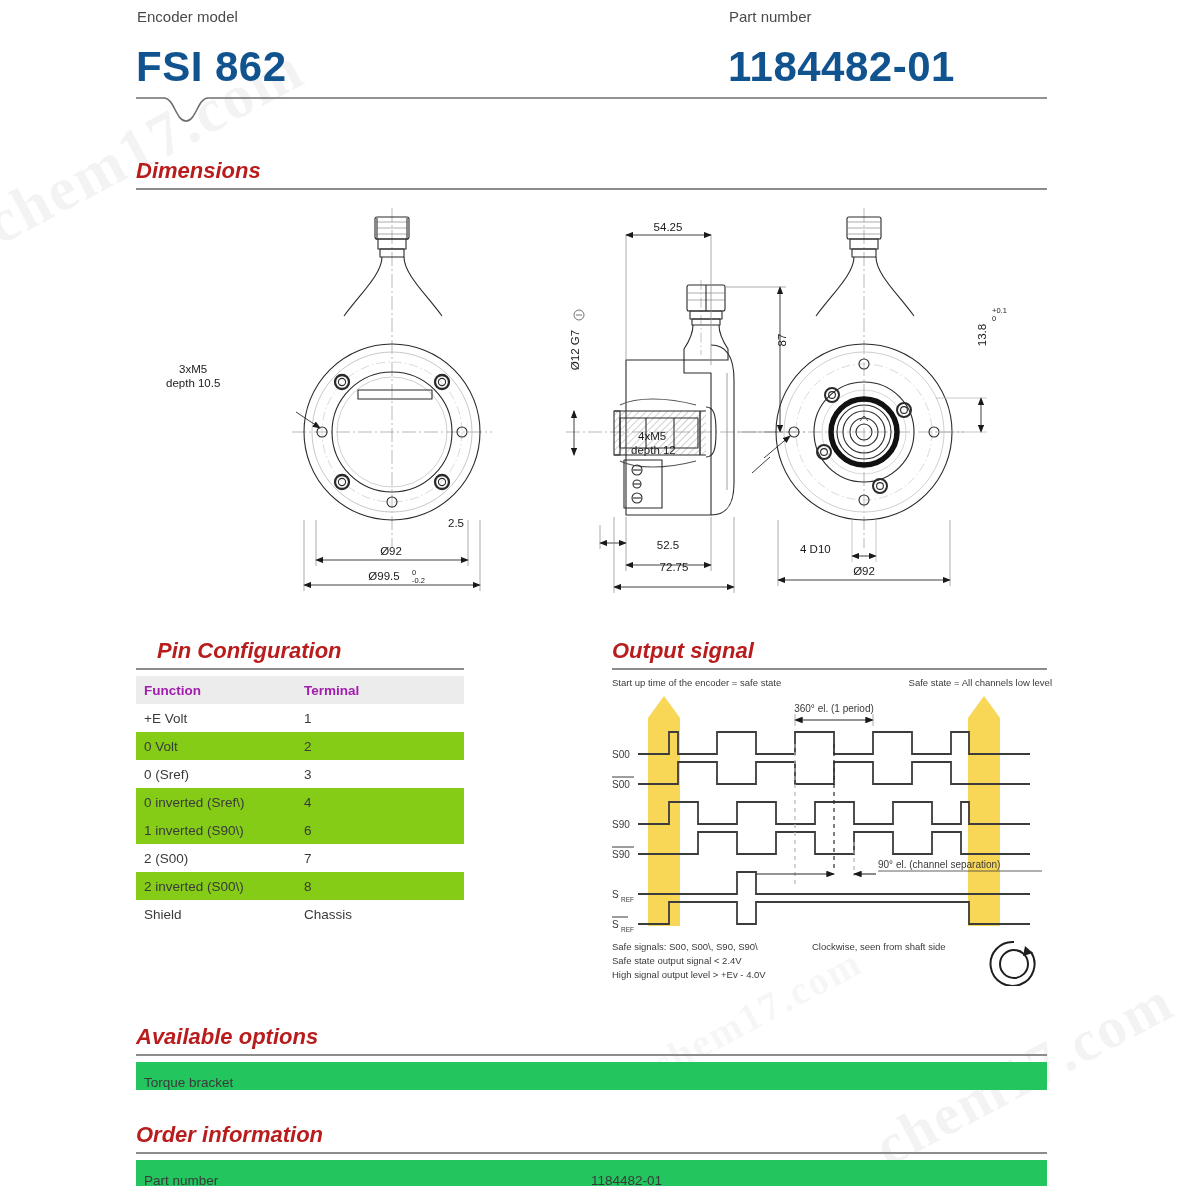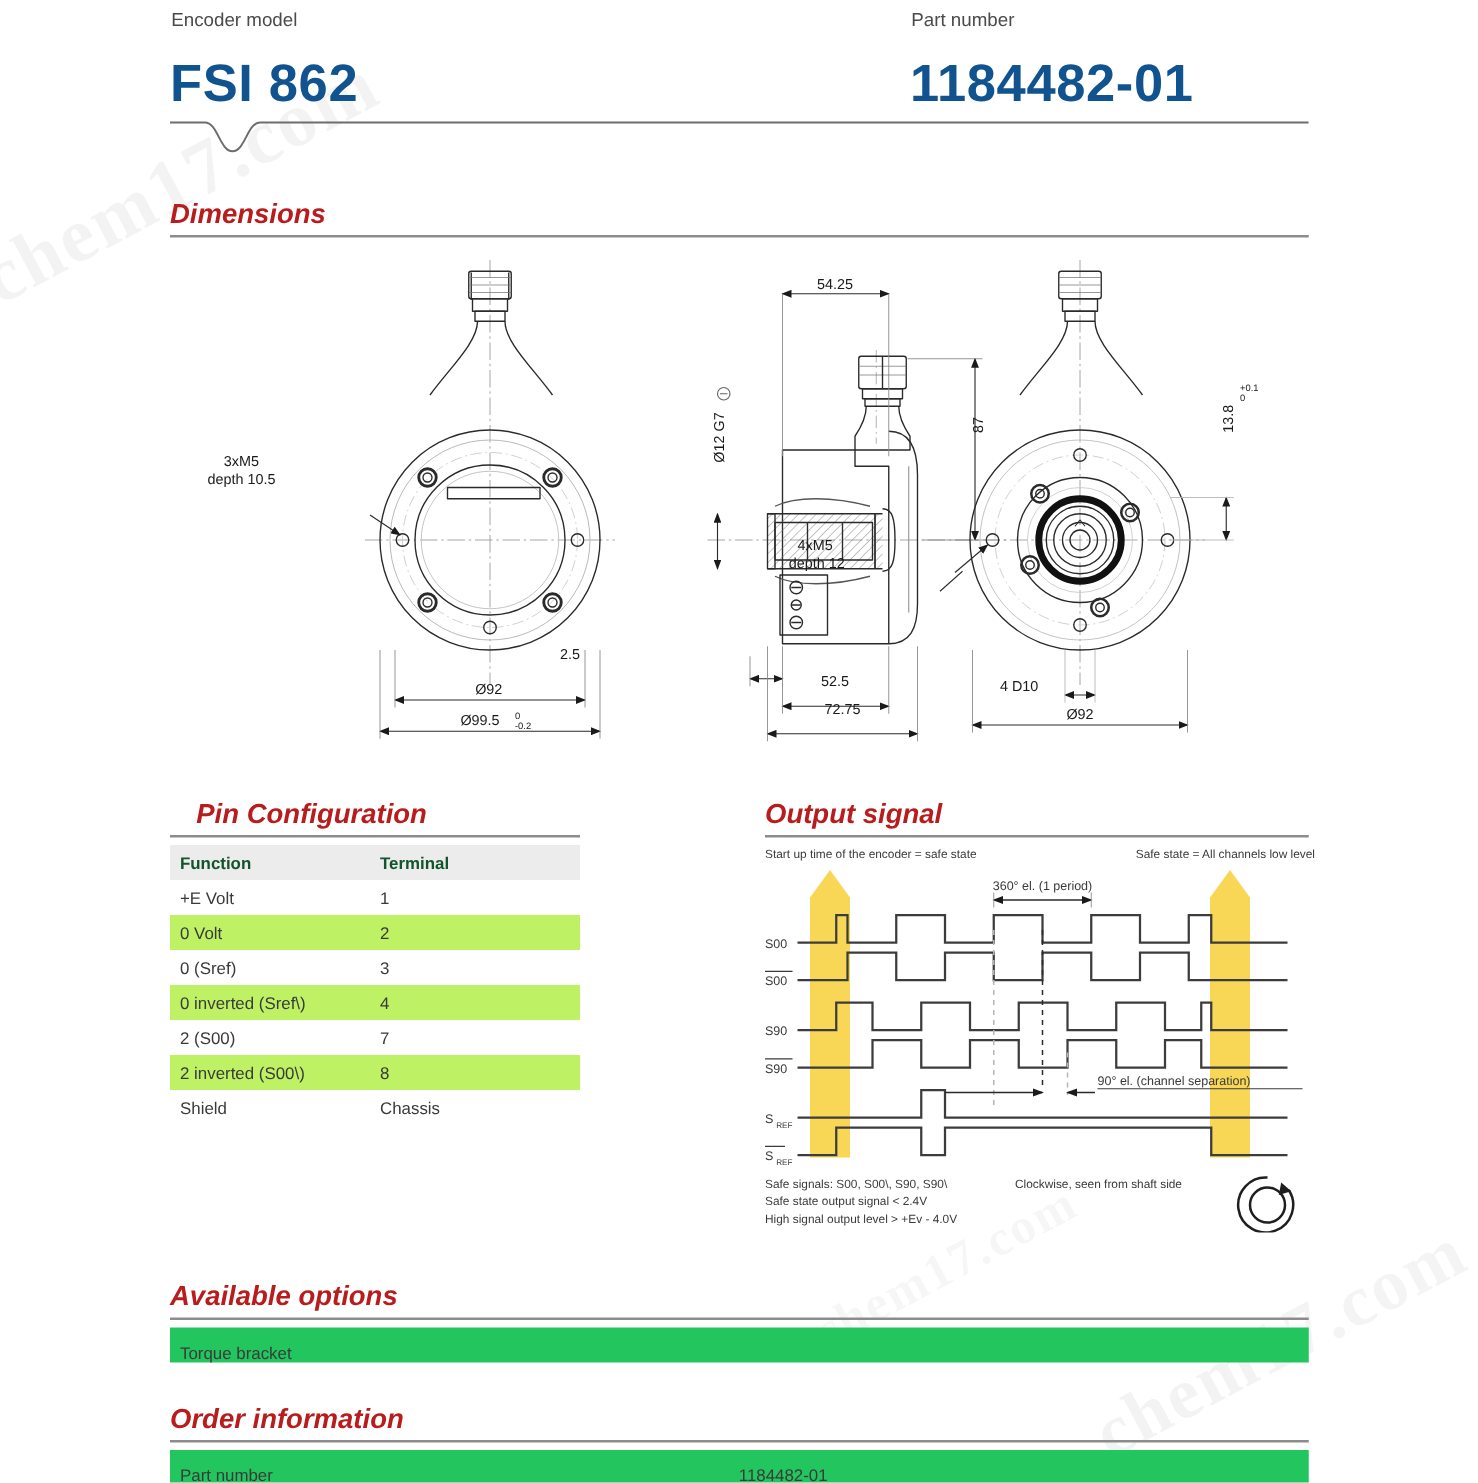--- a/index.html
+++ b/index.html
@@ -35,22 +35,22 @@
   .hdr-rule { position:absolute; left:136px; top:95px; width:911px; height:0; }
   .hdr-rule svg { display:block; }
 
   
   .sec-title { position:absolute; font-size:22px; font-weight:700; color:#b91c1c;font-style:italic; }
   .sec-rule  { position:absolute; height:2px; background:#8c8c8c; }
 
   
   .tbl { position:absolute; font-size:13.5px; }
   .tbl .row { display:flex; align-items:center; height:28px; }
-  .tbl .row.alt { background:#bef264; }
-  .tbl .row.head { background:#ececec; font-weight:700; color:#14532d; }
+  .tbl .row.alt { background:#84cc16; }
+  .tbl .row.head { background:#ececec; font-weight:700; color:#a21caf; }
   .tbl .c1 { padding-left:8px; }
   .tbl .c2 { }
 
   
   #pin-table { left:136px; top:676px; width:328px; }
   #pin-table .c1 { width:168px; }
   #pin-table .c2 { width:152px; }
 
   
   .wide-tbl { position:absolute; font-size:13.5px; width:911px; left:136px; }
@@ -321,20 +321,24 @@
       <div class="c2">2</div>
     </div>
     <div class="row">
       <div class="c1">0 (Sref)</div>
       <div class="c2">3</div>
     </div>
     <div class="row alt">
       <div class="c1">0 inverted (Sref\)</div>
       <div class="c2">4</div>
     </div>
+    <div class="row alt">
+      <div class="c1">1 inverted (S90\)</div>
+      <div class="c2">6</div>
+    </div>
     <div class="row">
       <div class="c1">2 (S00)</div>
       <div class="c2">7</div>
     </div>
     <div class="row alt">
       <div class="c1">2 inverted (S00\)</div>
       <div class="c2">8</div>
     </div>
     <div class="row">
       <div class="c1">Shield</div>

